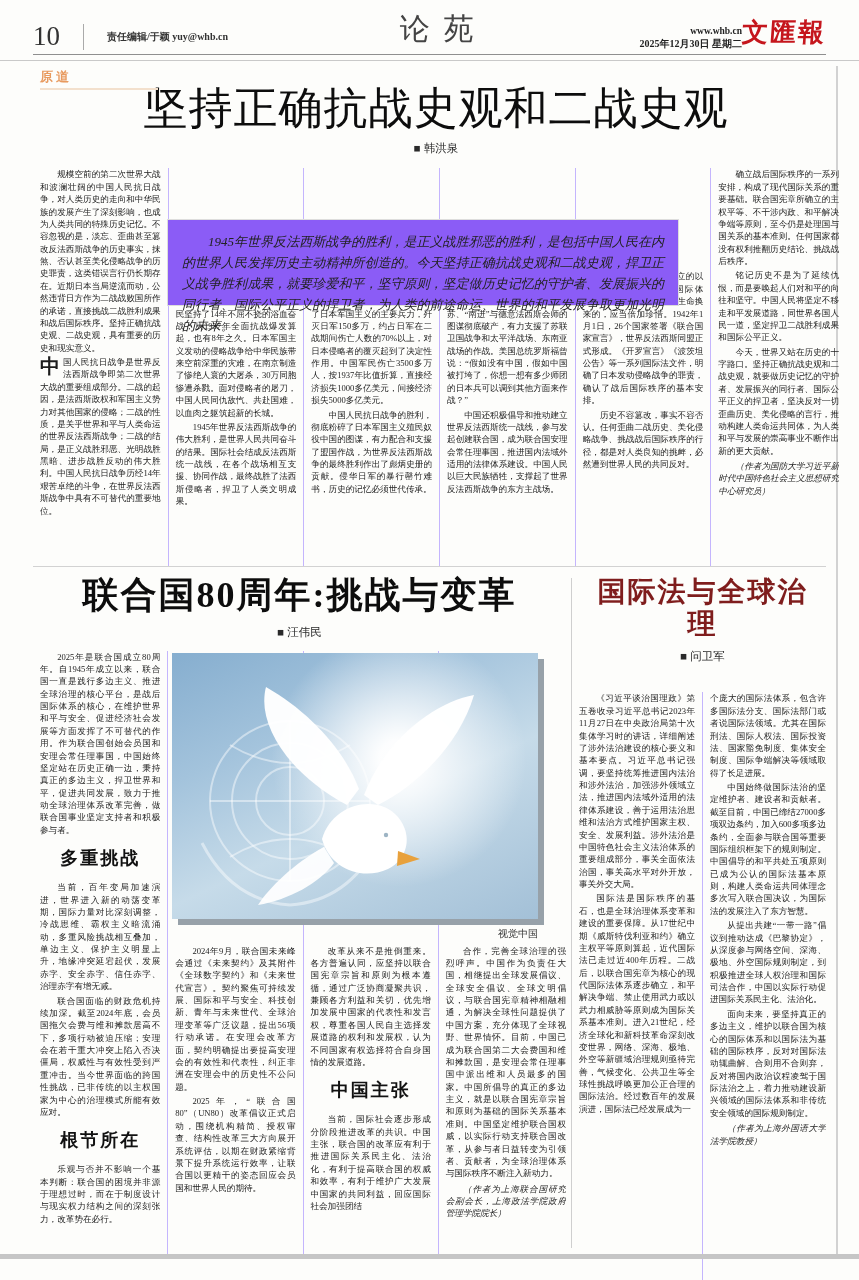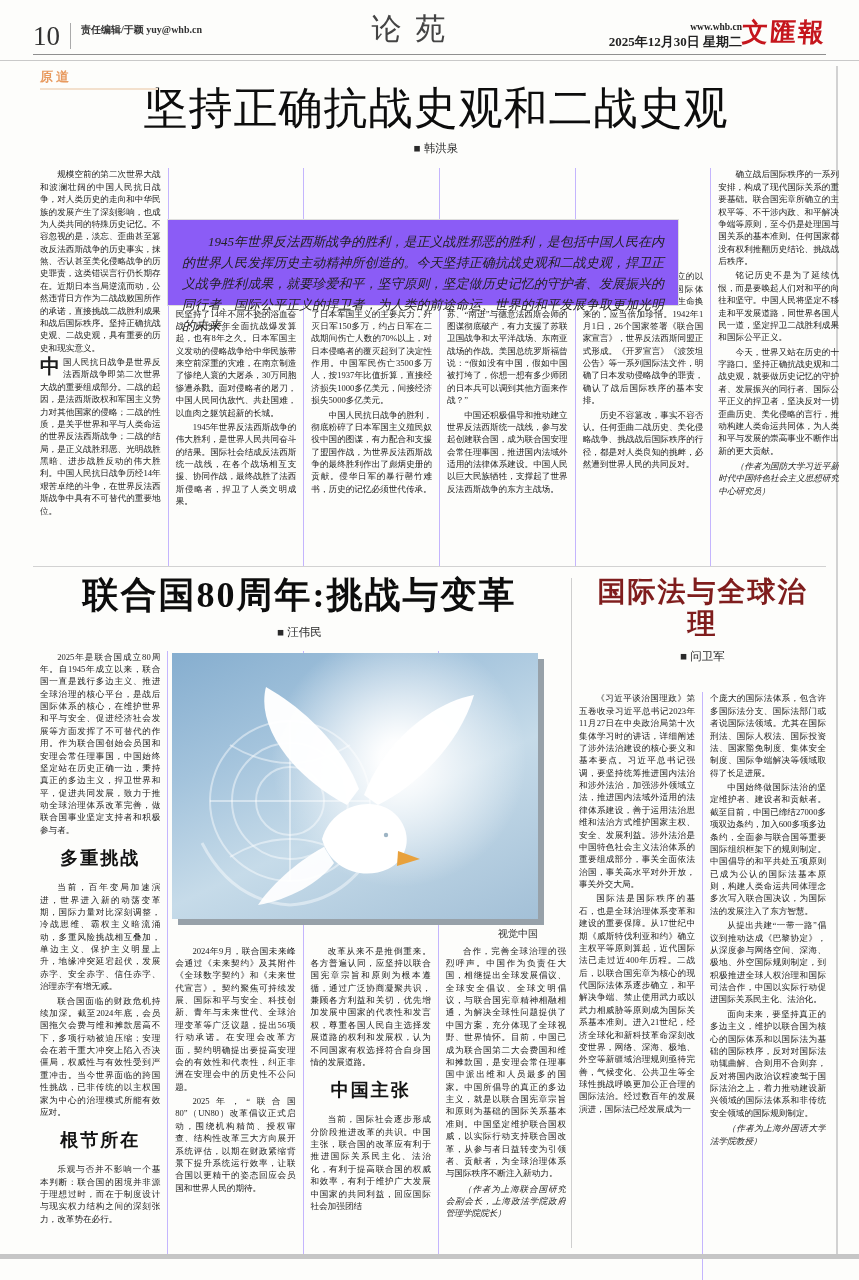--- a/index.html
+++ b/index.html
@@ -2,29 +2,29 @@
 <html><head>
 <meta charset="utf-8">
 <style>
   html,body{margin:0;padding:0;background:#e9e9e7;}
   .page{position:relative;width:859px;height:1280px;margin:0 auto;background:#fdfdfb;
         font-family:"Liberation Serif",serif;color:#1c1c1c;overflow:hidden;}
   
   .header{position:absolute;left:33px;right:33px;top:12px;height:38px;
           display:flex;align-items:flex-end;justify-content:space-between;
           border-bottom:1px solid #8f8f8f;padding-bottom:4px;}
-  .h-left{display:flex;align-items:flex-start;gap:10px;}
+  .h-left{display:flex;align-items:center;gap:23px;}
   .pageno{font-size:27px;line-height:1;color:#333;}
   .vbar{width:1px;height:26px;background:#aaa;}
   .editor{font-size:10px;font-weight:bold;color:#333;}
   .h-center{font-size:30px;letter-spacing:14px;color:#444;transform:translateX(10px);}
   .h-right{display:flex;align-items:flex-end;}
   .site-date{text-align:right;line-height:1.25;}
   .site{font-size:9.5px;font-weight:bold;color:#222;}
-  .date{font-size:13px;font-weight:bold;color:#222;}
+  .date{font-size:10px;font-weight:bold;color:#222;}
   .masthead{font-size:26px;font-weight:bold;color:#c5161d;letter-spacing:2px;
             font-family:"Liberation Serif",serif;transform:skewX(-4deg);}
   .rule2{position:absolute;left:0;right:0;top:60px;height:1px;background:#c9c9c9;}
   .edge-line{position:absolute;right:21px;top:66px;bottom:26px;width:2px;background:#d2d2d2;}
   
   .byline{text-align:center;font-size:11.5px;color:#2a2a2a;margin-top:9px;}
   .col{flex:1;padding:0 7px;font-size:8.6px;line-height:1.44;text-align:justify;}
   .col + .col{border-left:1px solid #c4b5fd;}
   .col:first-of-type{padding-left:0;}
   .col:last-of-type{padding-right:0;}

